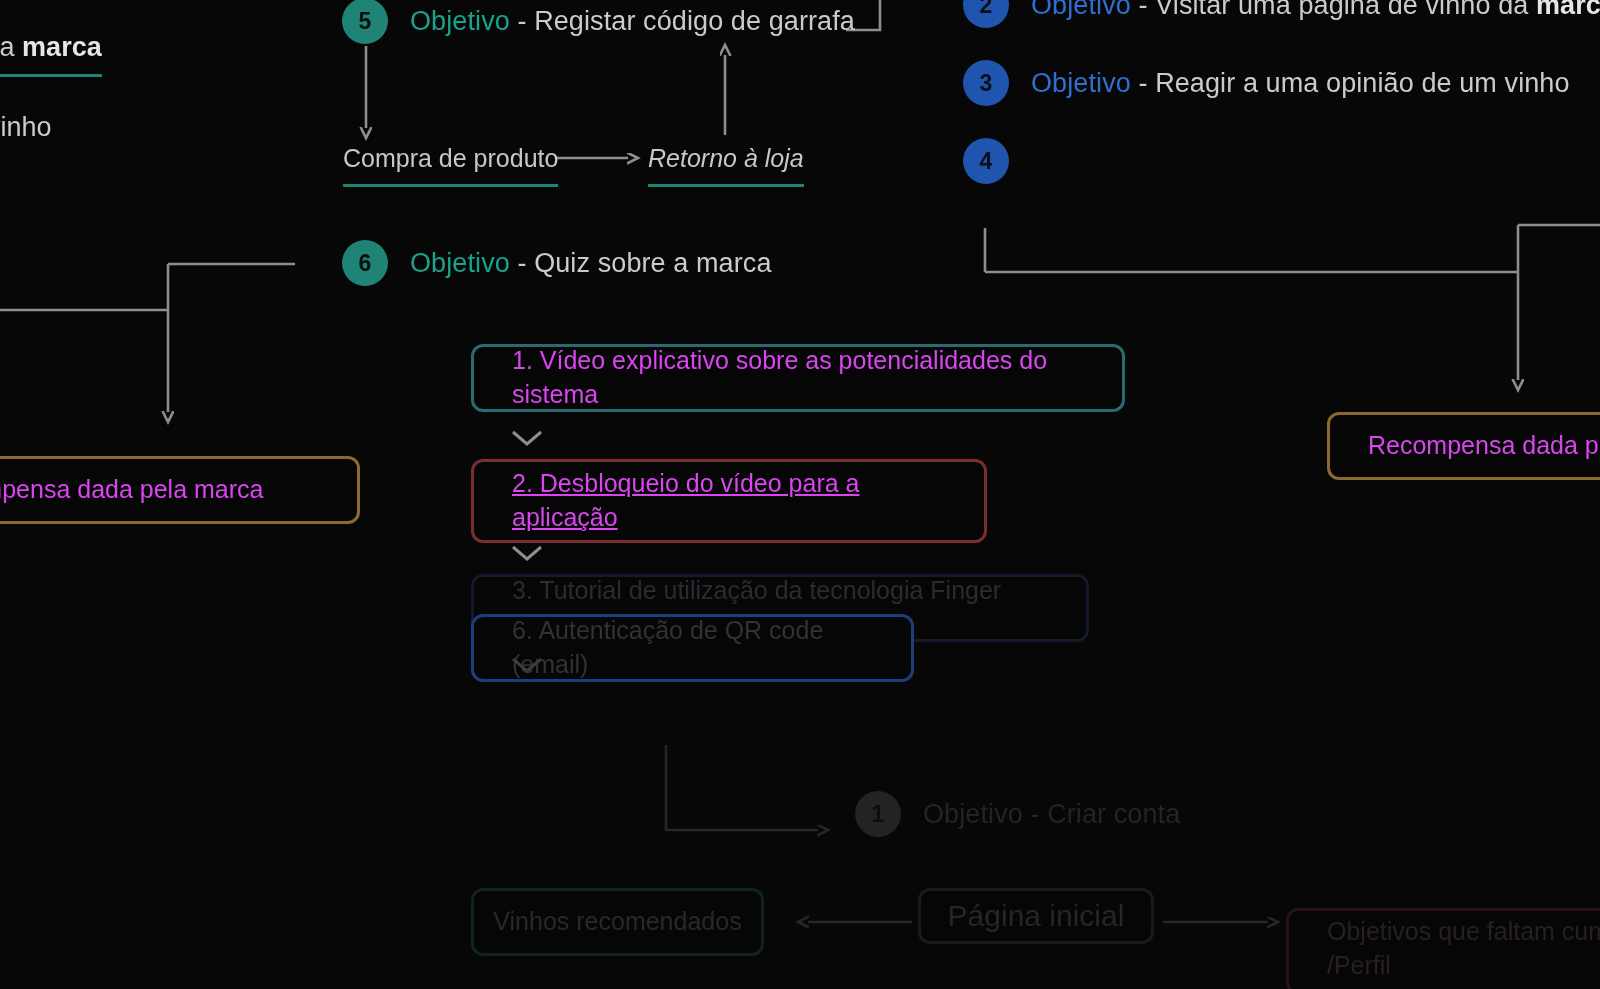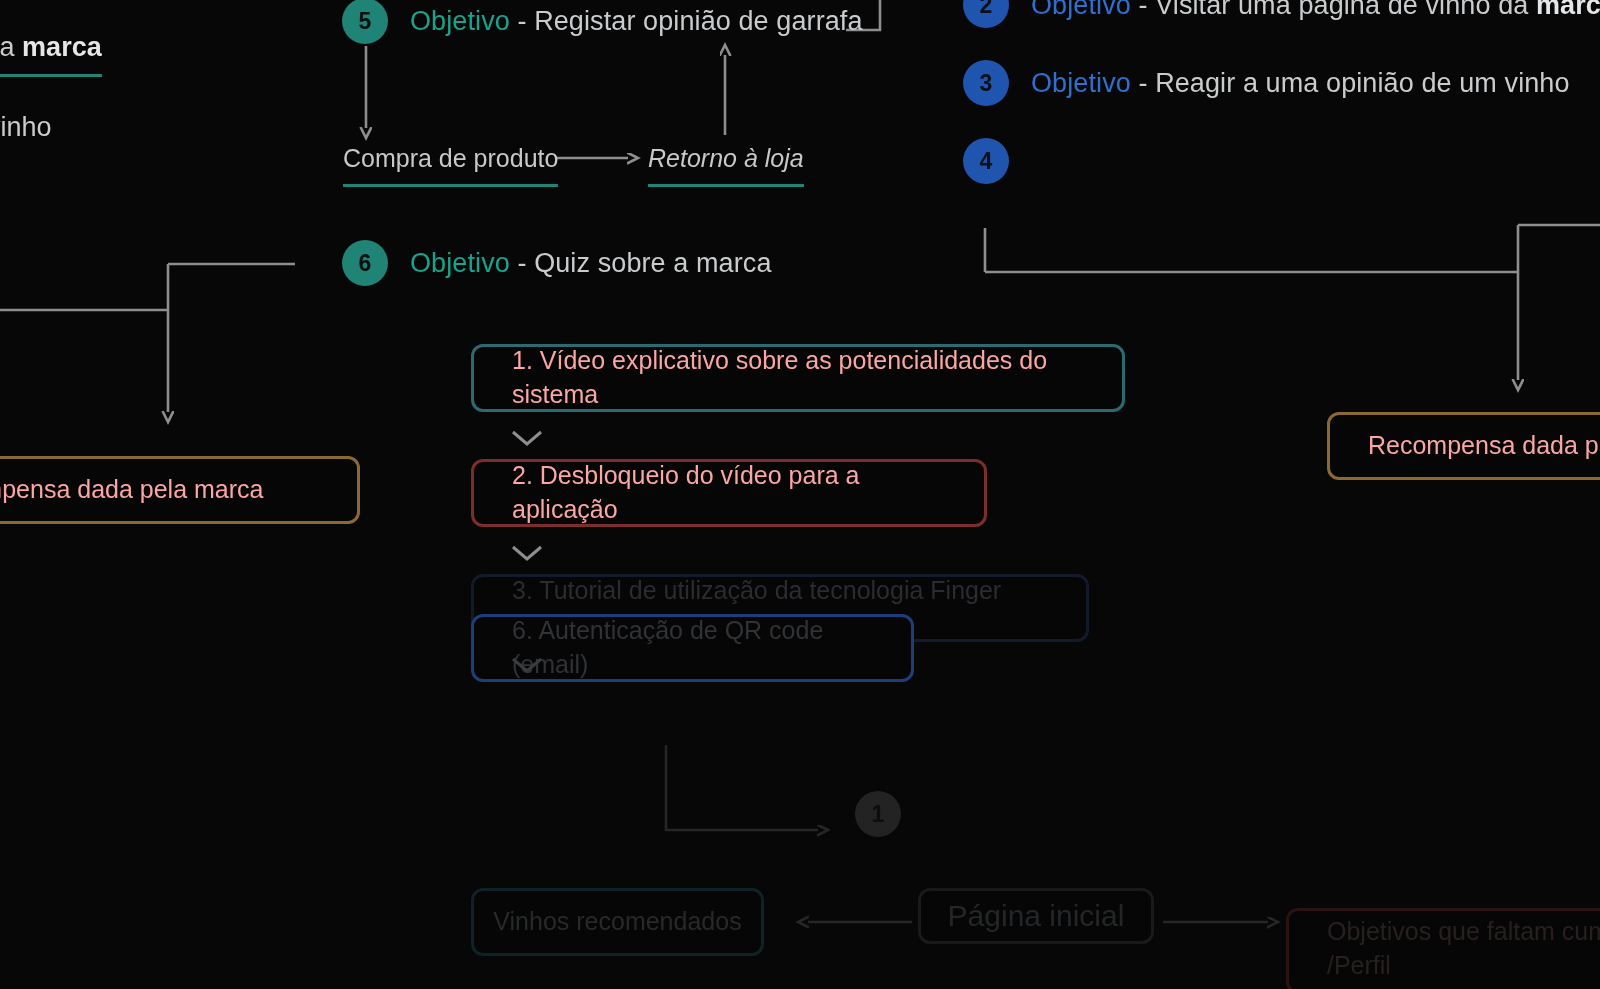--- a/index.html
+++ b/index.html
@@ -25,21 +25,21 @@
   .obj-text .kw-blue{color:#2f6fd0;}
   .obj-text .body{color:#c9cbcd;}
   .obj-text .bold{font-weight:bold;color:#e4e6e8;}
   .obj-row.dimmed .obj-text{font-size:27px;color:#232425;}
 
   
   .box{
     position:absolute;box-sizing:border-box;
     border:3px solid #444;border-radius:12px;
     background:#060606;display:flex;align-items:center;
-    font-size:25px;color:#fca5a5;padding:0 38px;
+    font-size:25px;color:#d946ef;padding:0 38px;
     white-space:pre-line;line-height:1.35;
   }
   .box.teal{border-color:#2c6a72;}
   .box.red{border-color:#7c2e2f;}
   .box.navy-dim{border-color:#131a2c;color:#2a2c2f;}
   .box.navy{border-color:#1d3e79;color:#303235;}
   .box.gold{border-color:#8a6a30;}
   .box.faint-teal{border-color:#0f2226;color:#27292b;}
   .box.faint-grey{border-color:#191a1b;color:#242628;font-size:30px;}
   .box.faint-red{border-color:#2a1312;color:#27201f;}
@@ -101,21 +101,21 @@
   </svg>
 
   <div class="uline" style="left:-110px;top:32px;color:#c9cbcd;">
     <span style="font-size:27px;">e vinho da </span><span style="font-size:27px;font-weight:bold;color:#e4e6e8;">marca</span>
   </div>
   <div style="position:absolute;left:-118px;top:112px;font-size:27px;color:#c9cbcd;white-space:nowrap;">o de um vinho</div>
 
   <div class="obj-row" style="left:342px;top:-2px;">
     <div class="obj-badge teal">5</div>
     <div class="obj-text">
-      <span class="kw">Objetivo</span><span class="body"> - </span><span class="body">Registar opinião de garrafa</span>
+      <span class="kw">Objetivo</span><span class="body"> - </span><span class="body">Registar código de garrafa</span>
     </div>
   </div>
 
   <div class="obj-row" style="left:342px;top:240px;">
     <div class="obj-badge teal">6</div>
     <div class="obj-text">
       <span class="kw">Objetivo</span><span class="body"> - </span><span class="body">Quiz sobre a marca</span>
     </div>
   </div>
 
@@ -132,32 +132,35 @@
       <span class="kw-blue">Objetivo</span><span class="body"> - </span><span class="body">Reagir a uma opinião de um vinho</span>
     </div>
   </div>
 
   <div class="obj-row" style="left:963px;top:138px;">
     <div class="obj-badge blue">4</div>
   </div>
 
   <div class="obj-row dimmed" style="left:855px;top:791px;">
     <div class="obj-badge dim">1</div>
+    <div class="obj-text">
+      <span>Objetivo</span><span> - </span><span>Criar conta</span>
+    </div>
   </div>
 
   <div class="uline" style="left:343px;top:144px;">Compra de produto</div>
   <div class="uline" style="left:648px;top:144px;font-style:italic;">Retorno à loja</div>
 
   <div class="box teal" style="left:471px;top:344px;width:654px;height:68px;">1. Vídeo explicativo sobre as potencialidades do sistema</div>
 
   <svg class="chev" style="left:510px;top:428px;" viewBox="0 0 34 20">
     <path d="M3,4 L17,16 L31,4" fill="none" stroke="#8c8e90" stroke-width="3"></path>
   </svg>
 
-  <div class="box red" style="left:471px;top:459px;width:516px;height:68px;">2. Desbloqueio do vídeo para a aplicação</div>
+  <div class="box red" style="left:471px;top:459px;width:516px;height:84px;text-decoration:underline;">2. Desbloqueio do vídeo para a aplicação</div>
 
   <svg class="chev" style="left:510px;top:543px;" viewBox="0 0 34 20">
     <path d="M3,4 L17,16 L31,4" fill="none" stroke="#8c8e90" stroke-width="3"></path>
   </svg>
 
   <div class="box navy-dim" style="left:471px;top:574px;width:618px;height:68px;">3. Tutorial de utilização da tecnologia Finger tracking</div>
 
   <div class="box navy" style="left:471px;top:614px;width:443px;height:68px;">6. Autenticação de QR code (email)</div>
 
   <svg class="chev" style="left:510px;top:655px;" viewBox="0 0 34 20">

